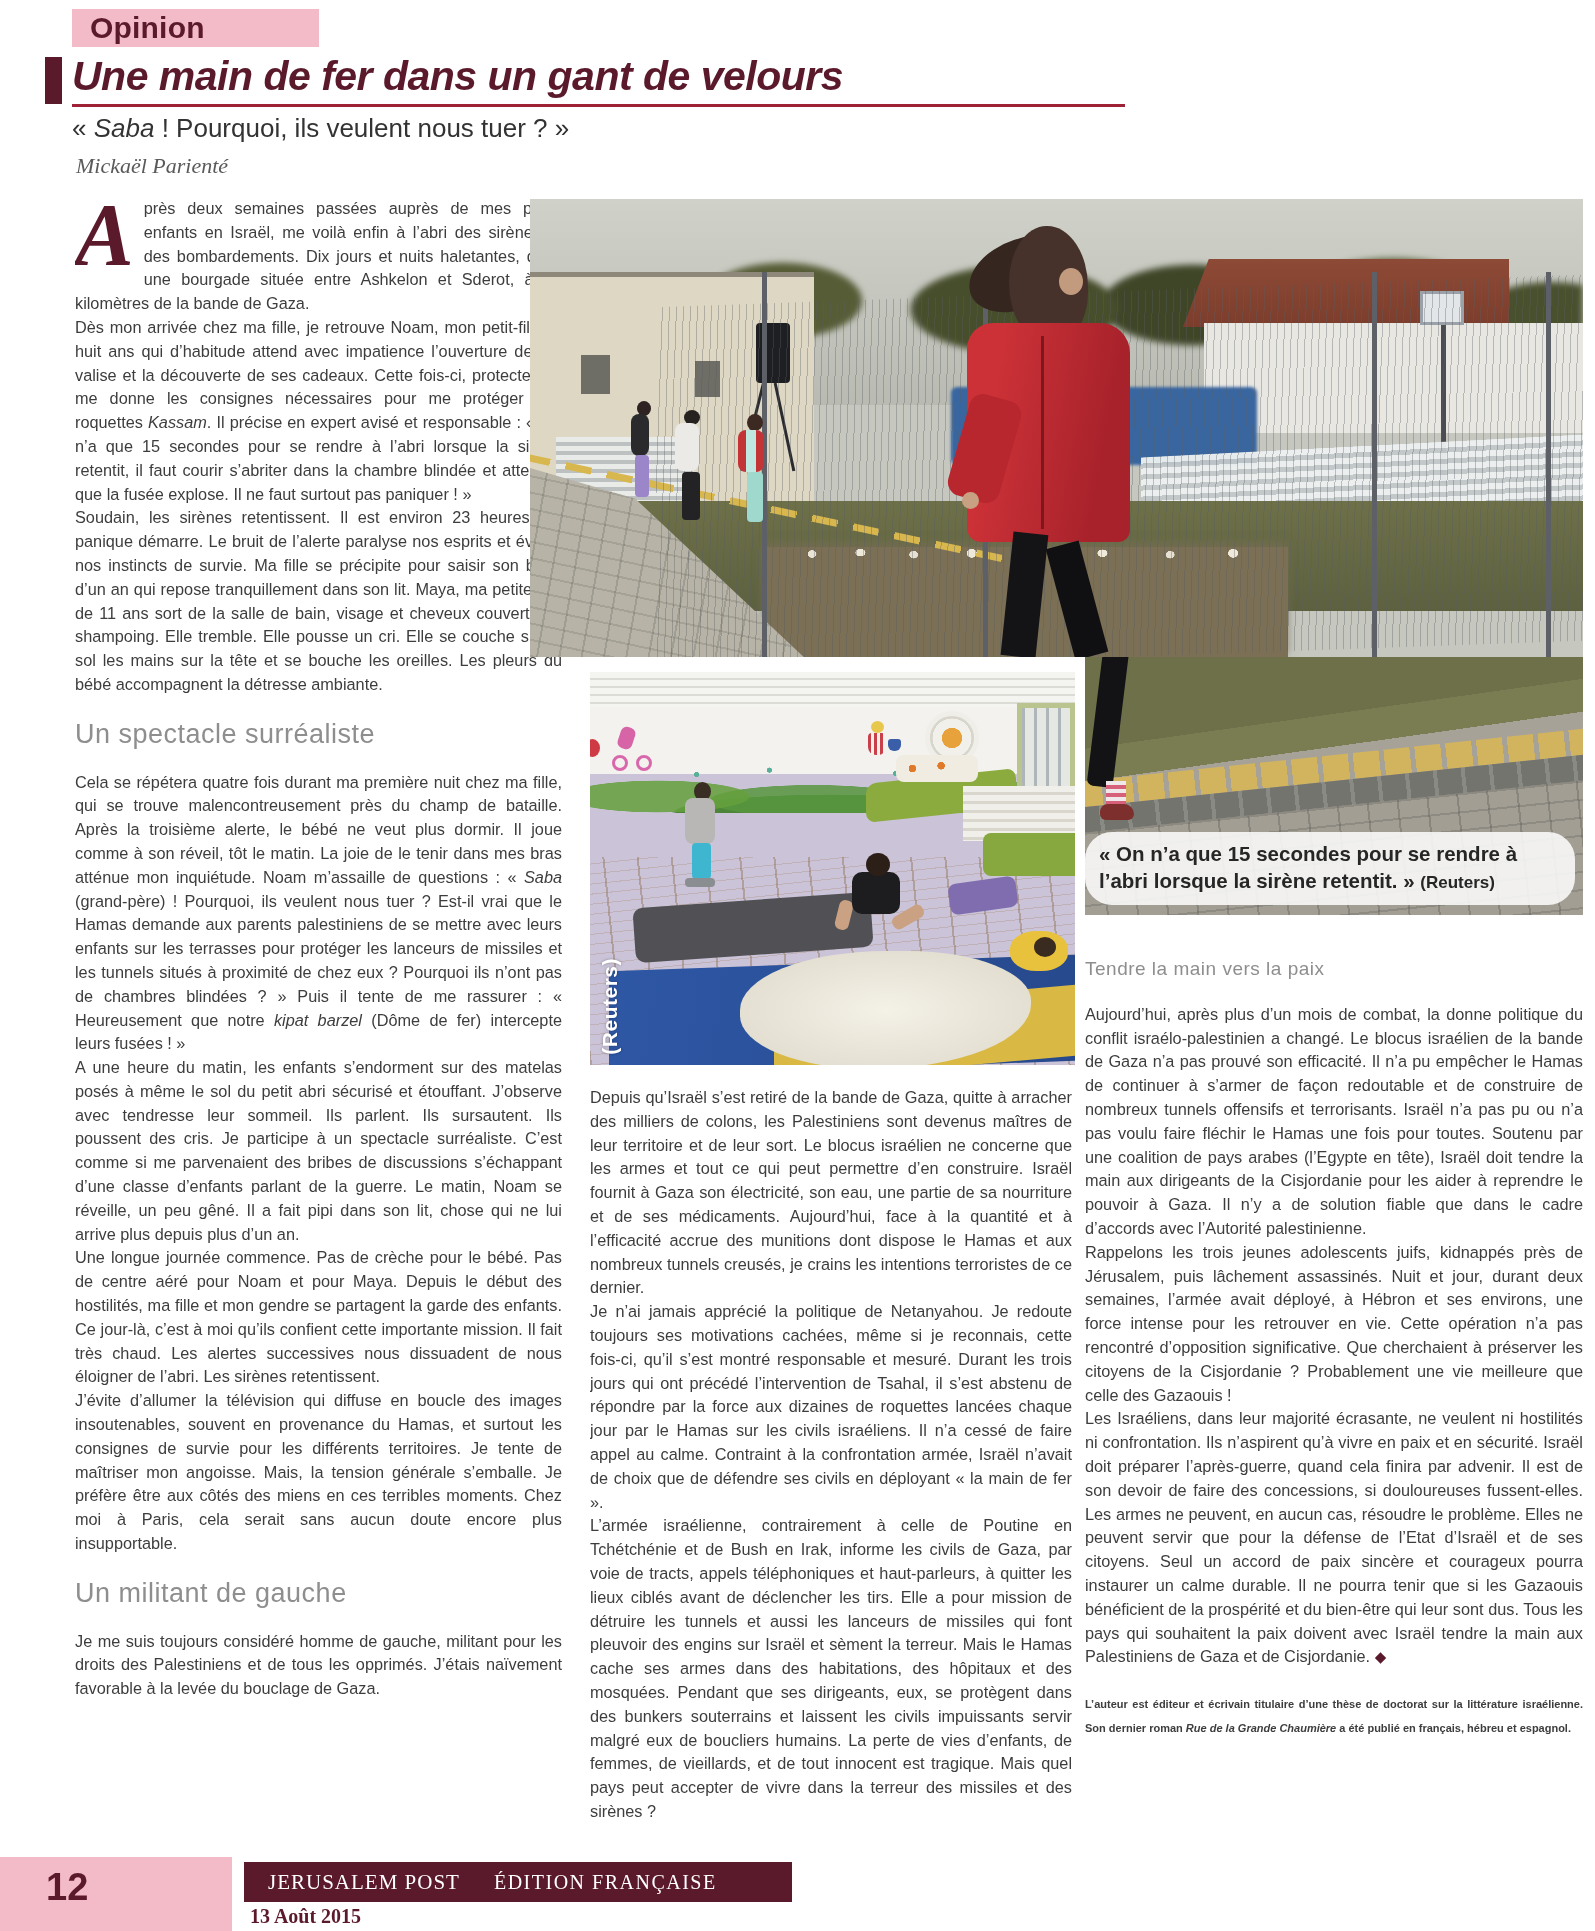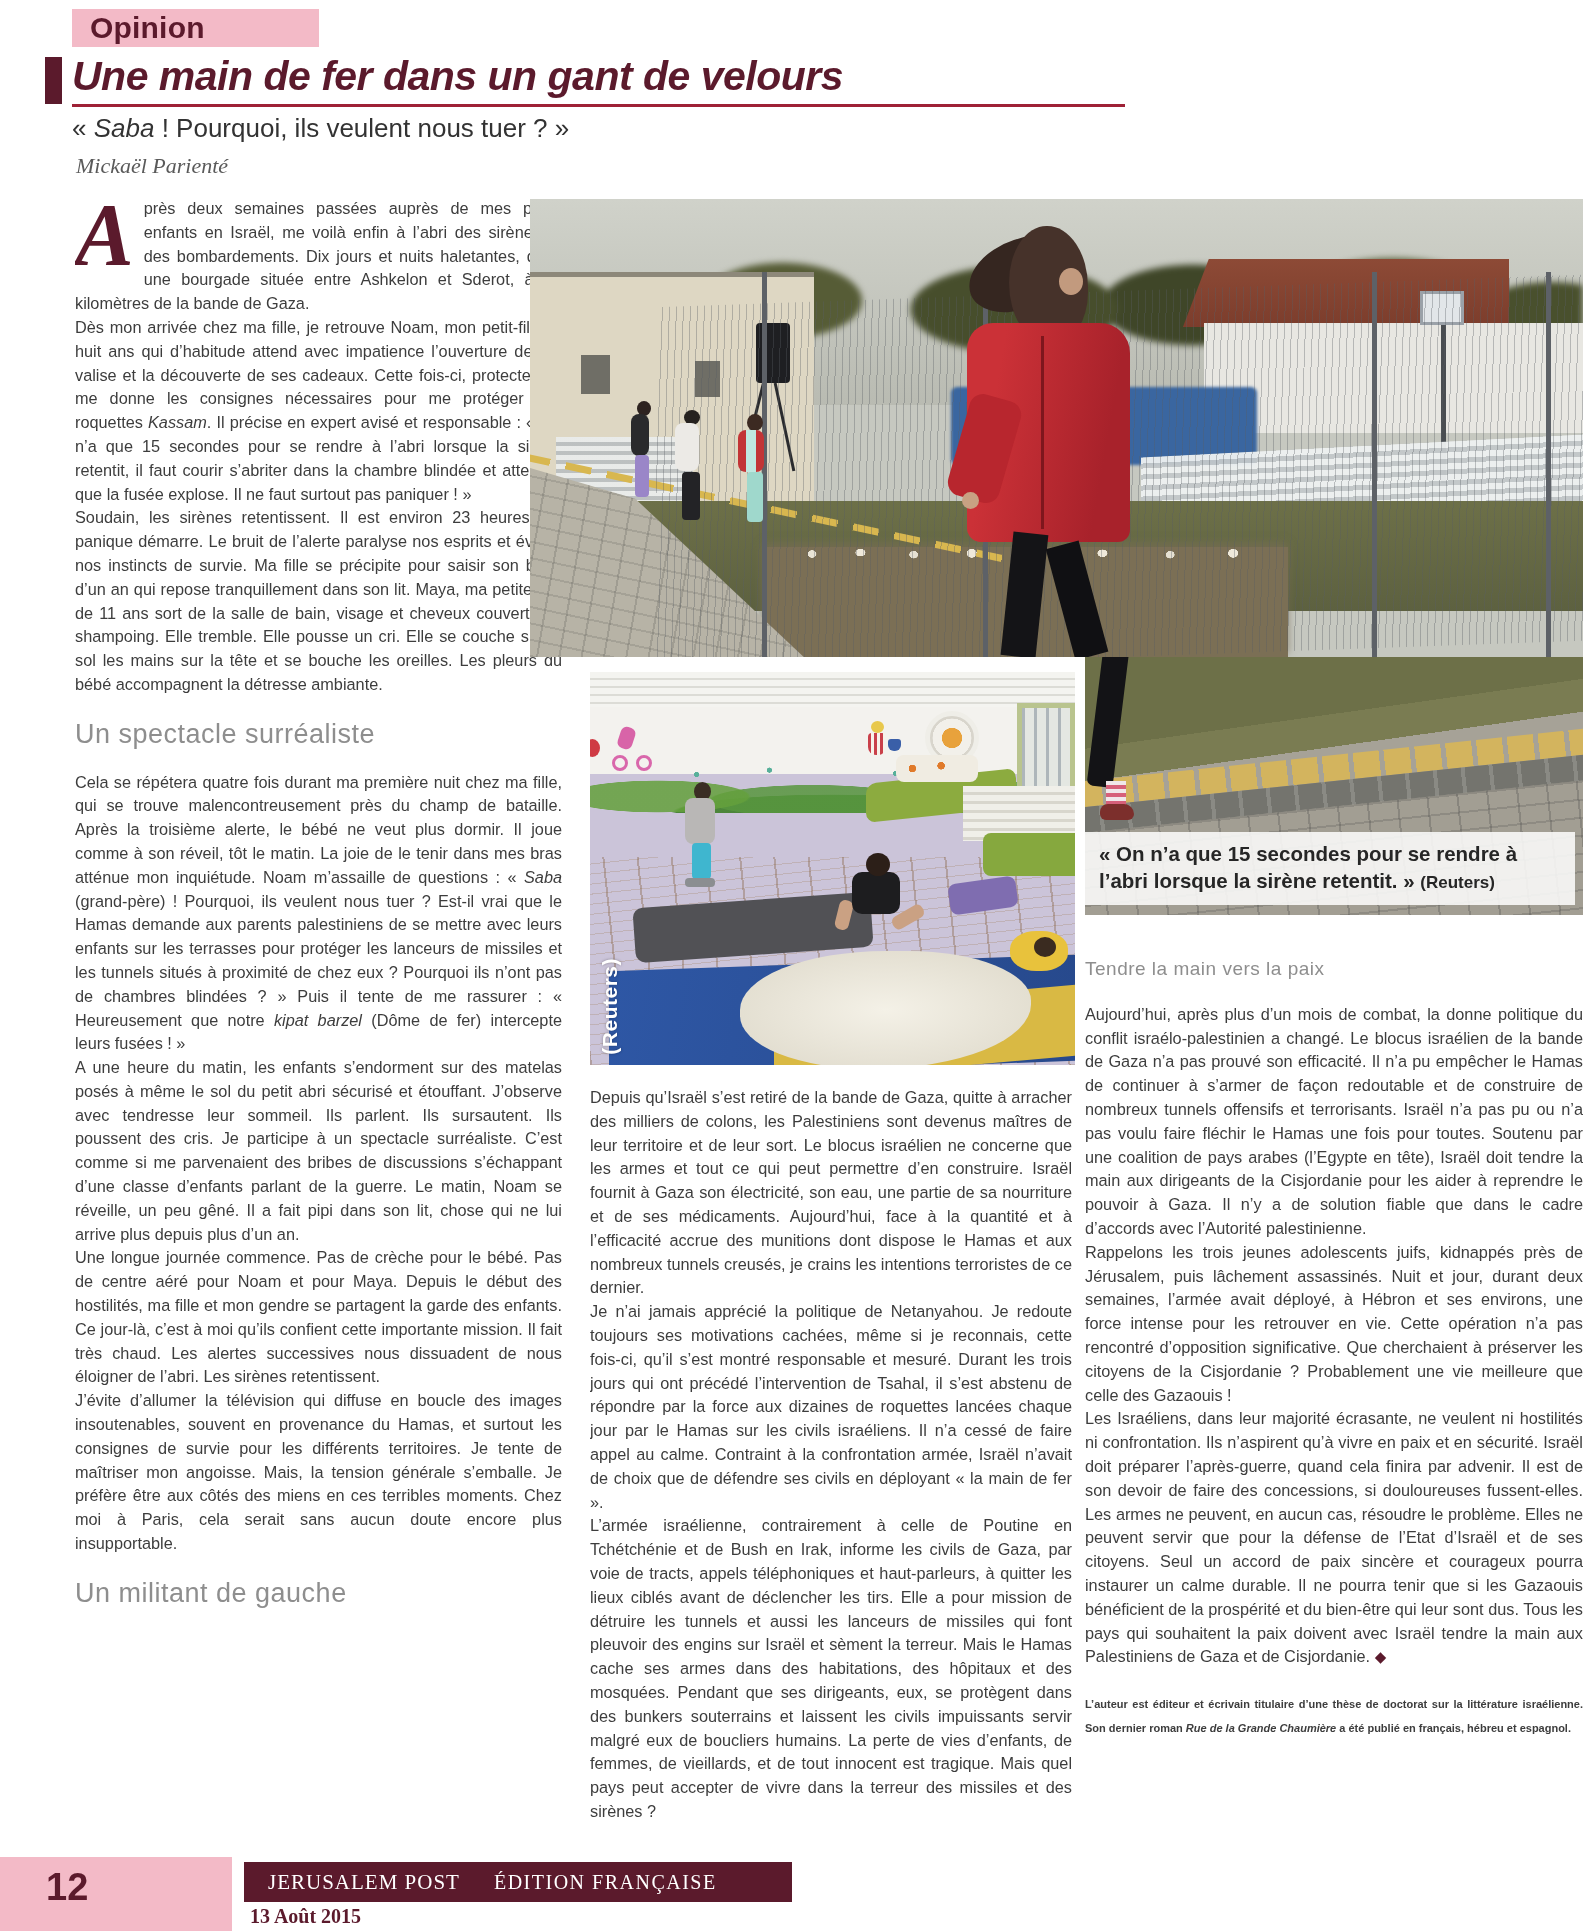--- a/index.html
+++ b/index.html
@@ -111,21 +111,21 @@
   .p1b-dark{left:-2%;right:-2%;top:48%;height:34px;transform:rotate(-6deg);
     background:repeating-linear-gradient(90deg,#74746e 0 24px,#8a8a84 24px 28px);}
   .p1b-cobble{left:-2%;right:-2%;top:58%;height:60%;transform:rotate(-6deg);background:#a29e93;
     background-image:repeating-linear-gradient(90deg,rgba(70,70,70,.28) 0 2px,transparent 2px 30px),
                      repeating-linear-gradient(180deg,rgba(70,70,70,.22) 0 2px,transparent 2px 18px);}
   .p1b-leg{left:2%;top:-4%;width:26px;height:140px;background:#131316;transform:rotate(7deg);border-radius:6px;}
   .p1b-sock{left:4.2%;top:48%;width:20px;height:24px;
     background:repeating-linear-gradient(180deg,#f0e7ea 0 4px,#d6607a 4px 8px);}
   .p1b-shoe{left:3%;top:57%;width:34px;height:16px;background:#7c2f2c;border-radius:8px 10px 6px 6px;}
   .photo-caption{left:0;right:8px;bottom:10px;background:rgba(252,252,250,.88);
-     padding:8px 14px 9px 14px;color:#262626;font-size:20.5px;font-weight:bold;line-height:27px;}
+     padding:8px 14px 9px 14px;color:#262626;font-size:20.5px;font-weight:bold;line-height:27px;border-radius:27px;}
   .photo-caption .credit{font-size:17px;}
 
   
   .photo2{left:590px;top:672px;width:485px;height:393px;overflow:hidden;background:#cbc4d9;}
   .p2-ceiling{left:0;right:0;top:0;height:9%;
     background:repeating-linear-gradient(180deg,#f4f4f0 0 6px,#dcdcd6 6px 8px);}
   .p2-mural{left:0;right:0;top:9%;height:17%;background:#f3f2ee;}
   .p2-splash{left:0;right:0;top:22%;height:14%;background:
     radial-gradient(150px 26px at 14% 70%,rgba(100,160,60,.85) 0 60%,transparent 62%),
     radial-gradient(170px 26px at 46% 78%,rgba(88,150,62,.85) 0 60%,transparent 62%),
@@ -202,20 +202,21 @@
 <div class="abs col left-col">
   <p><span class="dropcap">A</span><span>près deux semaines passées auprès de mes petits enfants en Israël, me voilà enfin à l’abri des sirènes et des bombardements. Dix jours et nuits haletantes, dans une bourgade située entre Ashkelon et Sderot, à 10 kilomètres de la bande de Gaza.</span></p>
   <p><span>Dès mon arrivée chez ma fille, je retrouve Noam, mon petit-fils de huit ans qui d’habitude attend avec impatience l’ouverture de ma valise et la découverte de ses cadeaux. Cette fois-ci, protecteur, il me donne les consignes nécessaires pour me protéger des roquettes </span><span class="em">Kassam</span><span>. Il précise en expert avisé et responsable : « On n’a que 15 secondes pour se rendre à l’abri lorsque la sirène retentit, il faut courir s’abriter dans la chambre blindée et attendre que la fusée explose. Il ne faut surtout pas paniquer ! »</span></p>
   <p>Soudain, les sirènes retentissent. Il est environ 23 heures. La panique démarre. Le bruit de l’alerte paralyse nos esprits et éveille nos instincts de survie. Ma fille se précipite pour saisir son bébé d’un an qui repose tranquillement dans son lit. Maya, ma petite-fille de 11 ans sort de la salle de bain, visage et cheveux couverts de shampoing. Elle tremble. Elle pousse un cri. Elle se couche sur le sol les mains sur la tête et se bouche les oreilles. Les pleurs du bébé accompagnent la détresse ambiante.</p>
   <h2 class="crosshead">Un spectacle surréaliste</h2>
   <p><span>Cela se répétera quatre fois durant ma première nuit chez ma fille, qui se trouve malencontreusement près du champ de bataille. Après la troisième alerte, le bébé ne veut plus dormir. Il joue comme à son réveil, tôt le matin. La joie de le tenir dans mes bras atténue mon inquiétude. Noam m’assaille de questions : « </span><span class="em">Saba</span><span> (grand-père) ! Pourquoi, ils veulent nous tuer ? Est-il vrai que le Hamas demande aux parents palestiniens de se mettre avec leurs enfants sur les terrasses pour protéger les lanceurs de missiles et les tunnels situés à proximité de chez eux ? Pourquoi ils n’ont pas de chambres blindées ? » Puis il tente de me rassurer : « Heureusement que notre </span><span class="em">kipat barzel</span><span> (Dôme de fer) intercepte leurs fusées ! »</span></p>
   <p>A une heure du matin, les enfants s’endorment sur des matelas posés à même le sol du petit abri sécurisé et étouffant. J’observe avec tendresse leur sommeil. Ils parlent. Ils sursautent. Ils poussent des cris. Je participe à un spectacle surréaliste. C’est comme si me parvenaient des bribes de discussions s’échappant d’une classe d’enfants parlant de la guerre. Le matin, Noam se réveille, un peu gêné. Il a fait pipi dans son lit, chose qui ne lui arrive plus depuis plus d’un an.</p>
   <p>Une longue journée commence. Pas de crèche pour le bébé. Pas de centre aéré pour Noam et pour Maya. Depuis le début des hostilités, ma fille et mon gendre se partagent la garde des enfants. Ce jour-là, c’est à moi qu’ils confient cette importante mission. Il fait très chaud. Les alertes successives nous dissuadent de nous éloigner de l’abri. Les sirènes retentissent.</p>
   <p>J’évite d’allumer la télévision qui diffuse en boucle des images insoutenables, souvent en provenance du Hamas, et surtout les consignes de survie pour les différents territoires. Je tente de maîtriser mon angoisse. Mais, la tension générale s’emballe. Je préfère être aux côtés des miens en ces terribles moments. Chez moi à Paris, cela serait sans aucun doute encore plus insupportable.</p>
   <h2 class="crosshead">Un militant de gauche</h2>
+  <p>Je me suis toujours considéré homme de gauche, militant pour les droits des Palestiniens et de tous les opprimés. J’étais naïvement favorable à la levée du bouclage de Gaza.</p>
 </div>
 
 <div class="abs photo1">
   <div class="abs p1-sky"></div>
   <div class="abs p1-trees"></div>
   <div class="abs p1-bldg-left">
     <div class="win" style="left:18%;top:28%;width:10%;height:14%;"></div>
     <div class="win" style="left:58%;top:30%;width:9%;height:13%;"></div>
   </div>
   <div class="abs p1-roof-right"></div>

